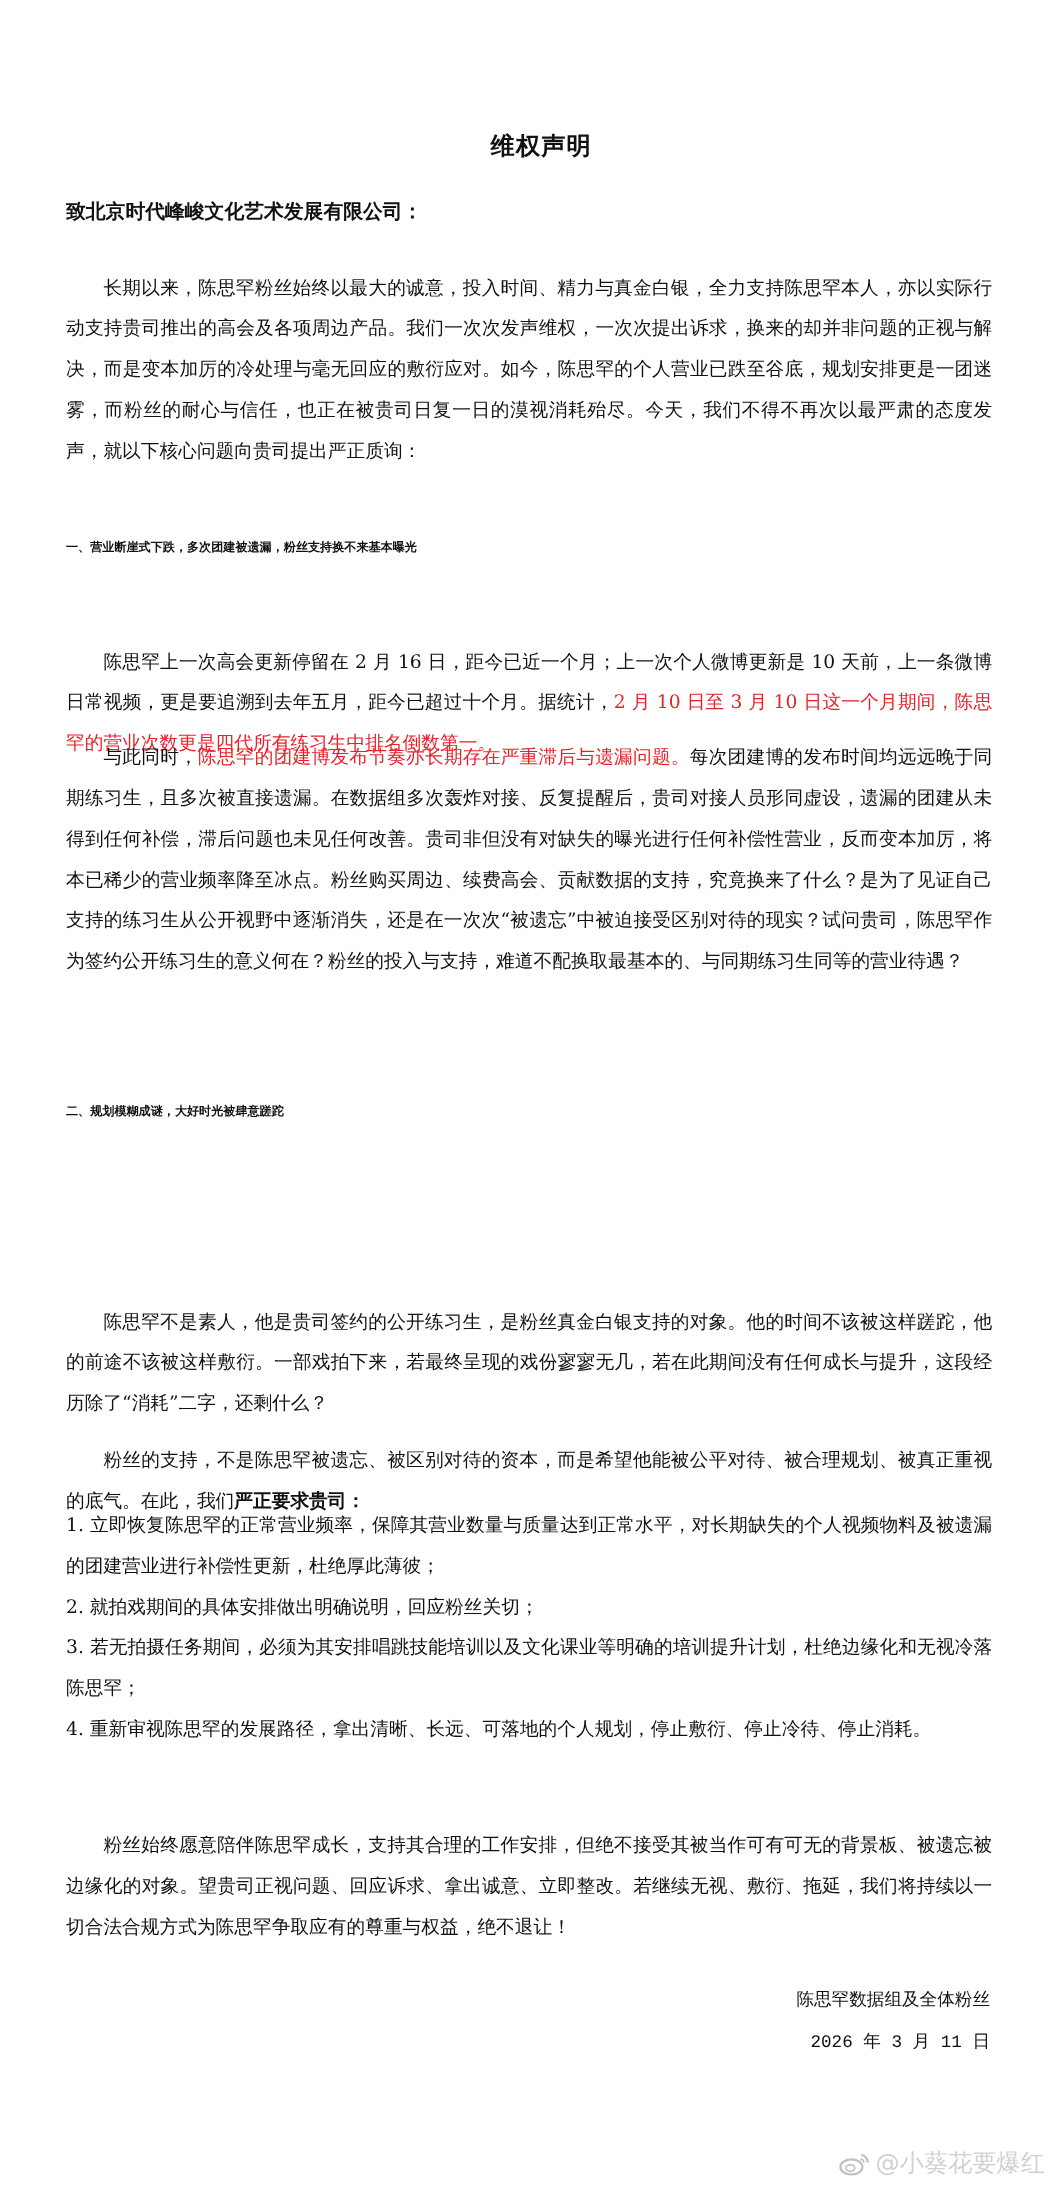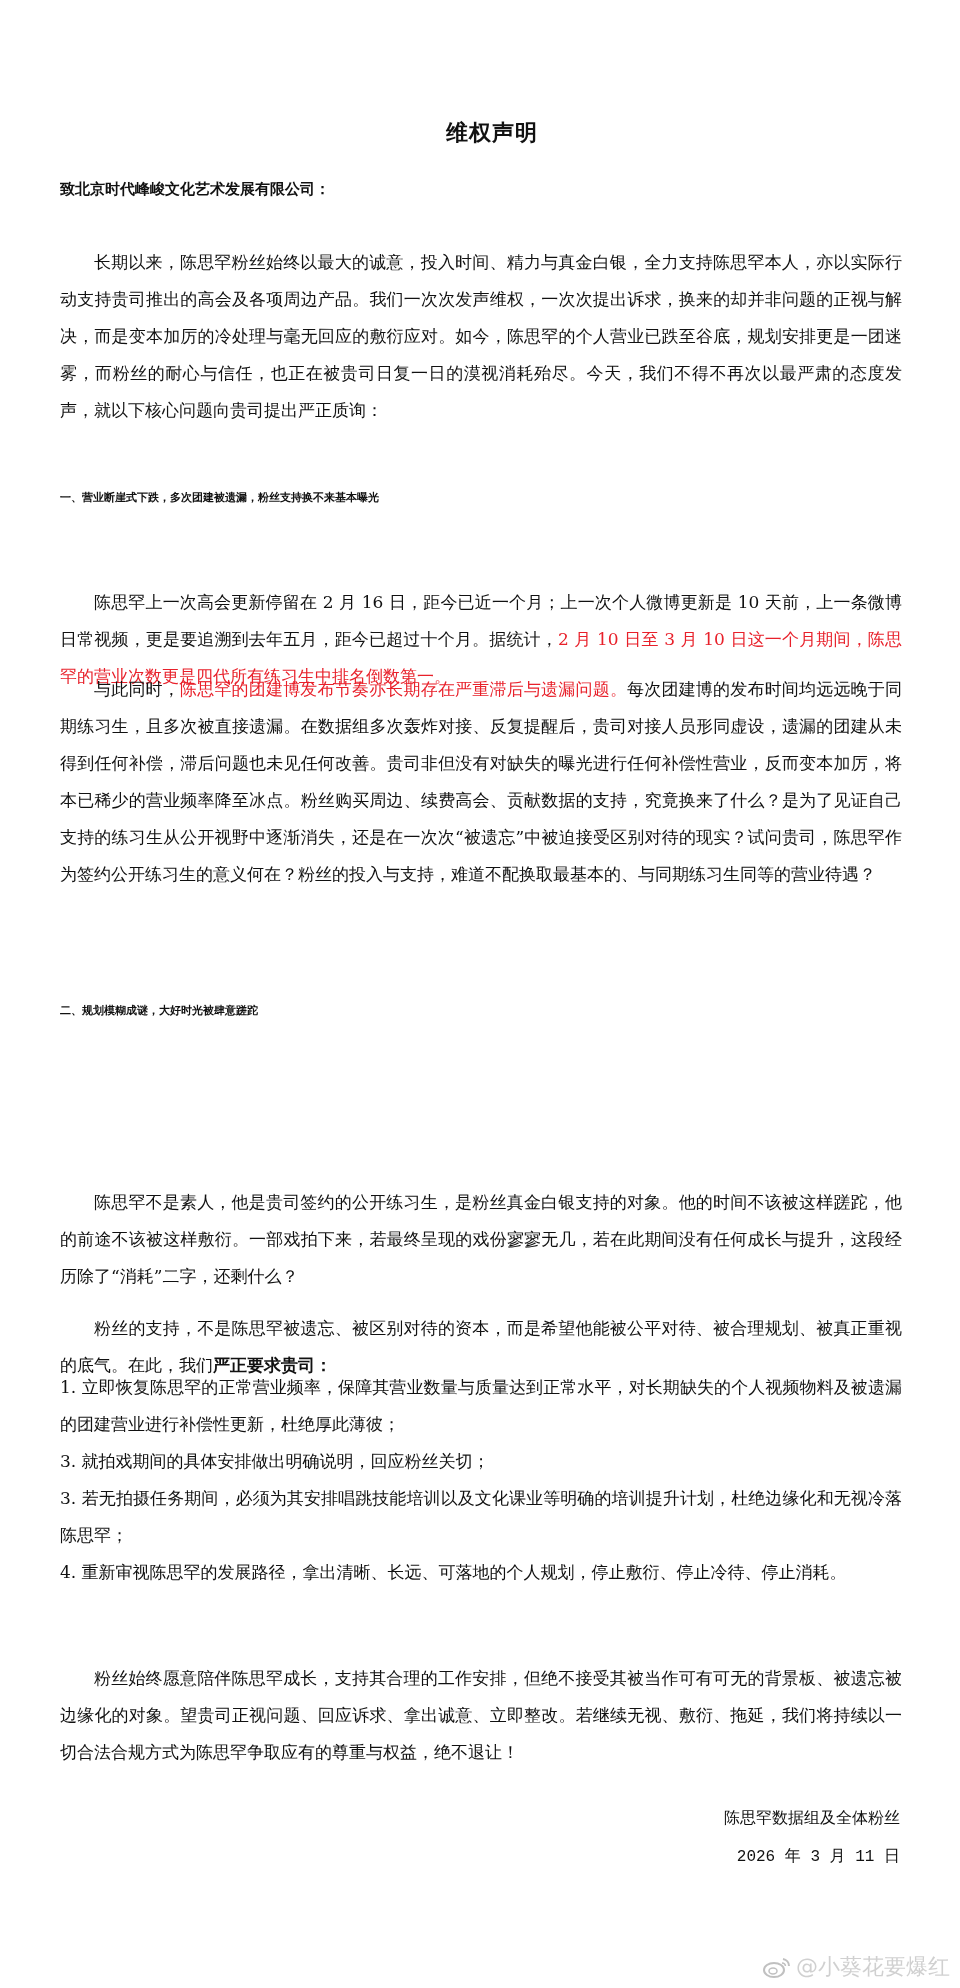--- a/index.html
+++ b/index.html
@@ -9,21 +9,21 @@
     color: #111111;
   }
   .page { position: absolute; left: 0; top: 0; width: 960px; height: 1988px; }
   .title {
     position: absolute; left: 0; width: 960px; top: 118px;
     text-align: center; font-family: "DejaVu Sans", sans-serif;
     font-weight: bold; font-size: 22px; letter-spacing: 1px; padding-left: 12px;
   }
   .addressee {
     position: absolute; left: 60px; top: 180px;
-    font-family: "DejaVu Sans", sans-serif; font-weight: bold; font-size: 15px;
+    font-family: "DejaVu Sans", sans-serif; font-weight: bold; font-size: 18px;
   }
   .para {
     position: absolute; left: 60px; width: 842px;
     font-size: 17px; line-height: 37px; text-align: justify;
     text-indent: 34px; margin: 0;
   }
   .para.noindent { text-indent: 0; }
   .heading {
     position: absolute; left: 60px;
     font-family: "DejaVu Sans", sans-serif; font-weight: bold; font-size: 11px;
@@ -59,21 +59,21 @@
   <p class="para" style="top:671px;"><span>与此同时，</span><span class="red">陈思罕的团建博发布节奏亦长期存在严重滞后与遗漏问题。</span><span>每次团建博的发布时间均远远晚于同期练习生，且多次被直接遗漏。在数据组多次轰炸对接、反复提醒后，贵司对接人员形同虚设，遗漏的团建从未得到任何补偿，滞后问题也未见任何改善。贵司非但没有对缺失的曝光进行任何补偿性营业，反而变本加厉，将本已稀少的营业频率降至冰点。粉丝购买周边、续费高会、贡献数据的支持，究竟换来了什么？是为了见证自己支持的练习生从公开视野中逐渐消失，还是在一次次“被遗忘”中被迫接受区别对待的现实？试问贵司，陈思罕作为签约公开练习生的意义何在？粉丝的投入与支持，难道不配换取最基本的、与同期练习生同等的营业待遇？</span></p>
 
   <div class="heading" style="top:1003px;">二、规划模糊成谜，大好时光被肆意蹉跎</div>
 
 
   <p class="para" style="top:1184px;">陈思罕不是素人，他是贵司签约的公开练习生，是粉丝真金白银支持的对象。他的时间不该被这样蹉跎，他的前途不该被这样敷衍。一部戏拍下来，若最终呈现的戏份寥寥无几，若在此期间没有任何成长与提升，这段经历除了“消耗”二字，还剩什么？</p>
 
   <p class="para" style="top:1295px;margin-top:15px;"><span>粉丝的支持，不是陈思罕被遗忘、被区别对待的资本，而是希望他能被公平对待、被合理规划、被真正重视的底气。在此，我们</span><span class="bold">严正要求贵司：</span></p>
 
   <p class="para noindent" style="top:1369px;">1. 立即恢复陈思罕的正常营业频率，保障其营业数量与质量达到正常水平，对长期缺失的个人视频物料及被遗漏的团建营业进行补偿性更新，杜绝厚此薄彼；</p>
-  <p class="para noindent" style="top:1443px;">3. 就拍戏期间的具体安排做出明确说明，回应粉丝关切；</p>
+  <p class="para noindent" style="top:1443px;">2. 就拍戏期间的具体安排做出明确说明，回应粉丝关切；</p>
   <p class="para noindent" style="top:1480px;">3. 若无拍摄任务期间，必须为其安排唱跳技能培训以及文化课业等明确的培训提升计划，杜绝边缘化和无视冷落陈思罕；</p>
   <p class="para noindent" style="top:1554px;">4. 重新审视陈思罕的发展路径，拿出清晰、长远、可落地的个人规划，停止敷衍、停止冷待、停止消耗。</p>
 
   <p class="para" style="top:1660px;">粉丝始终愿意陪伴陈思罕成长，支持其合理的工作安排，但绝不接受其被当作可有可无的背景板、被遗忘被边缘化的对象。望贵司正视问题、回应诉求、拿出诚意、立即整改。若继续无视、敷衍、拖延，我们将持续以一切合法合规方式为陈思罕争取应有的尊重与权益，绝不退让！</p>
 
   <div class="signature" style="top:1800px;">
     <div>陈思罕数据组及全体粉丝</div>
     <div>2026 年 3 月 11 日</div>
   </div>
 

